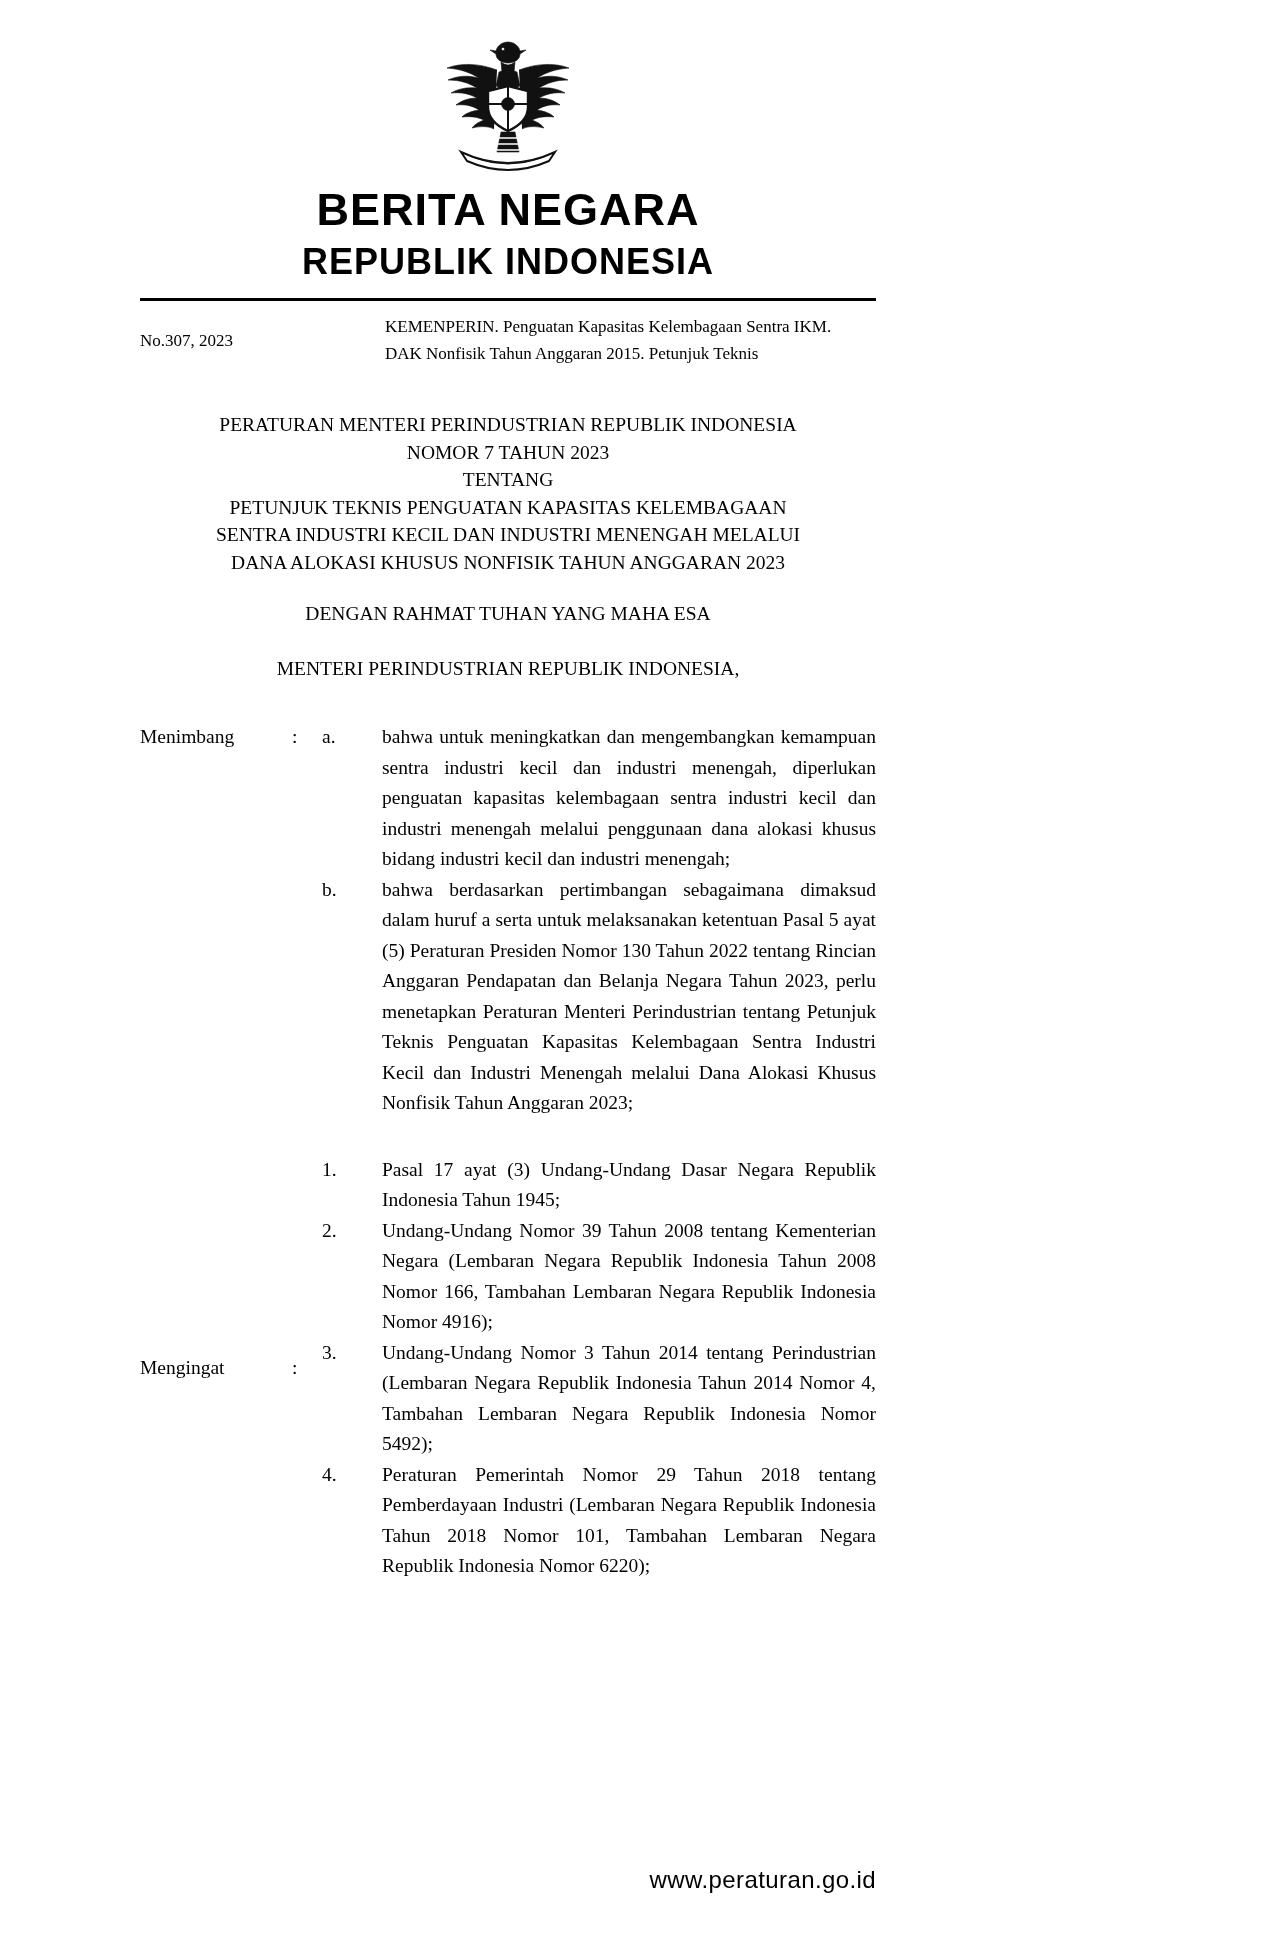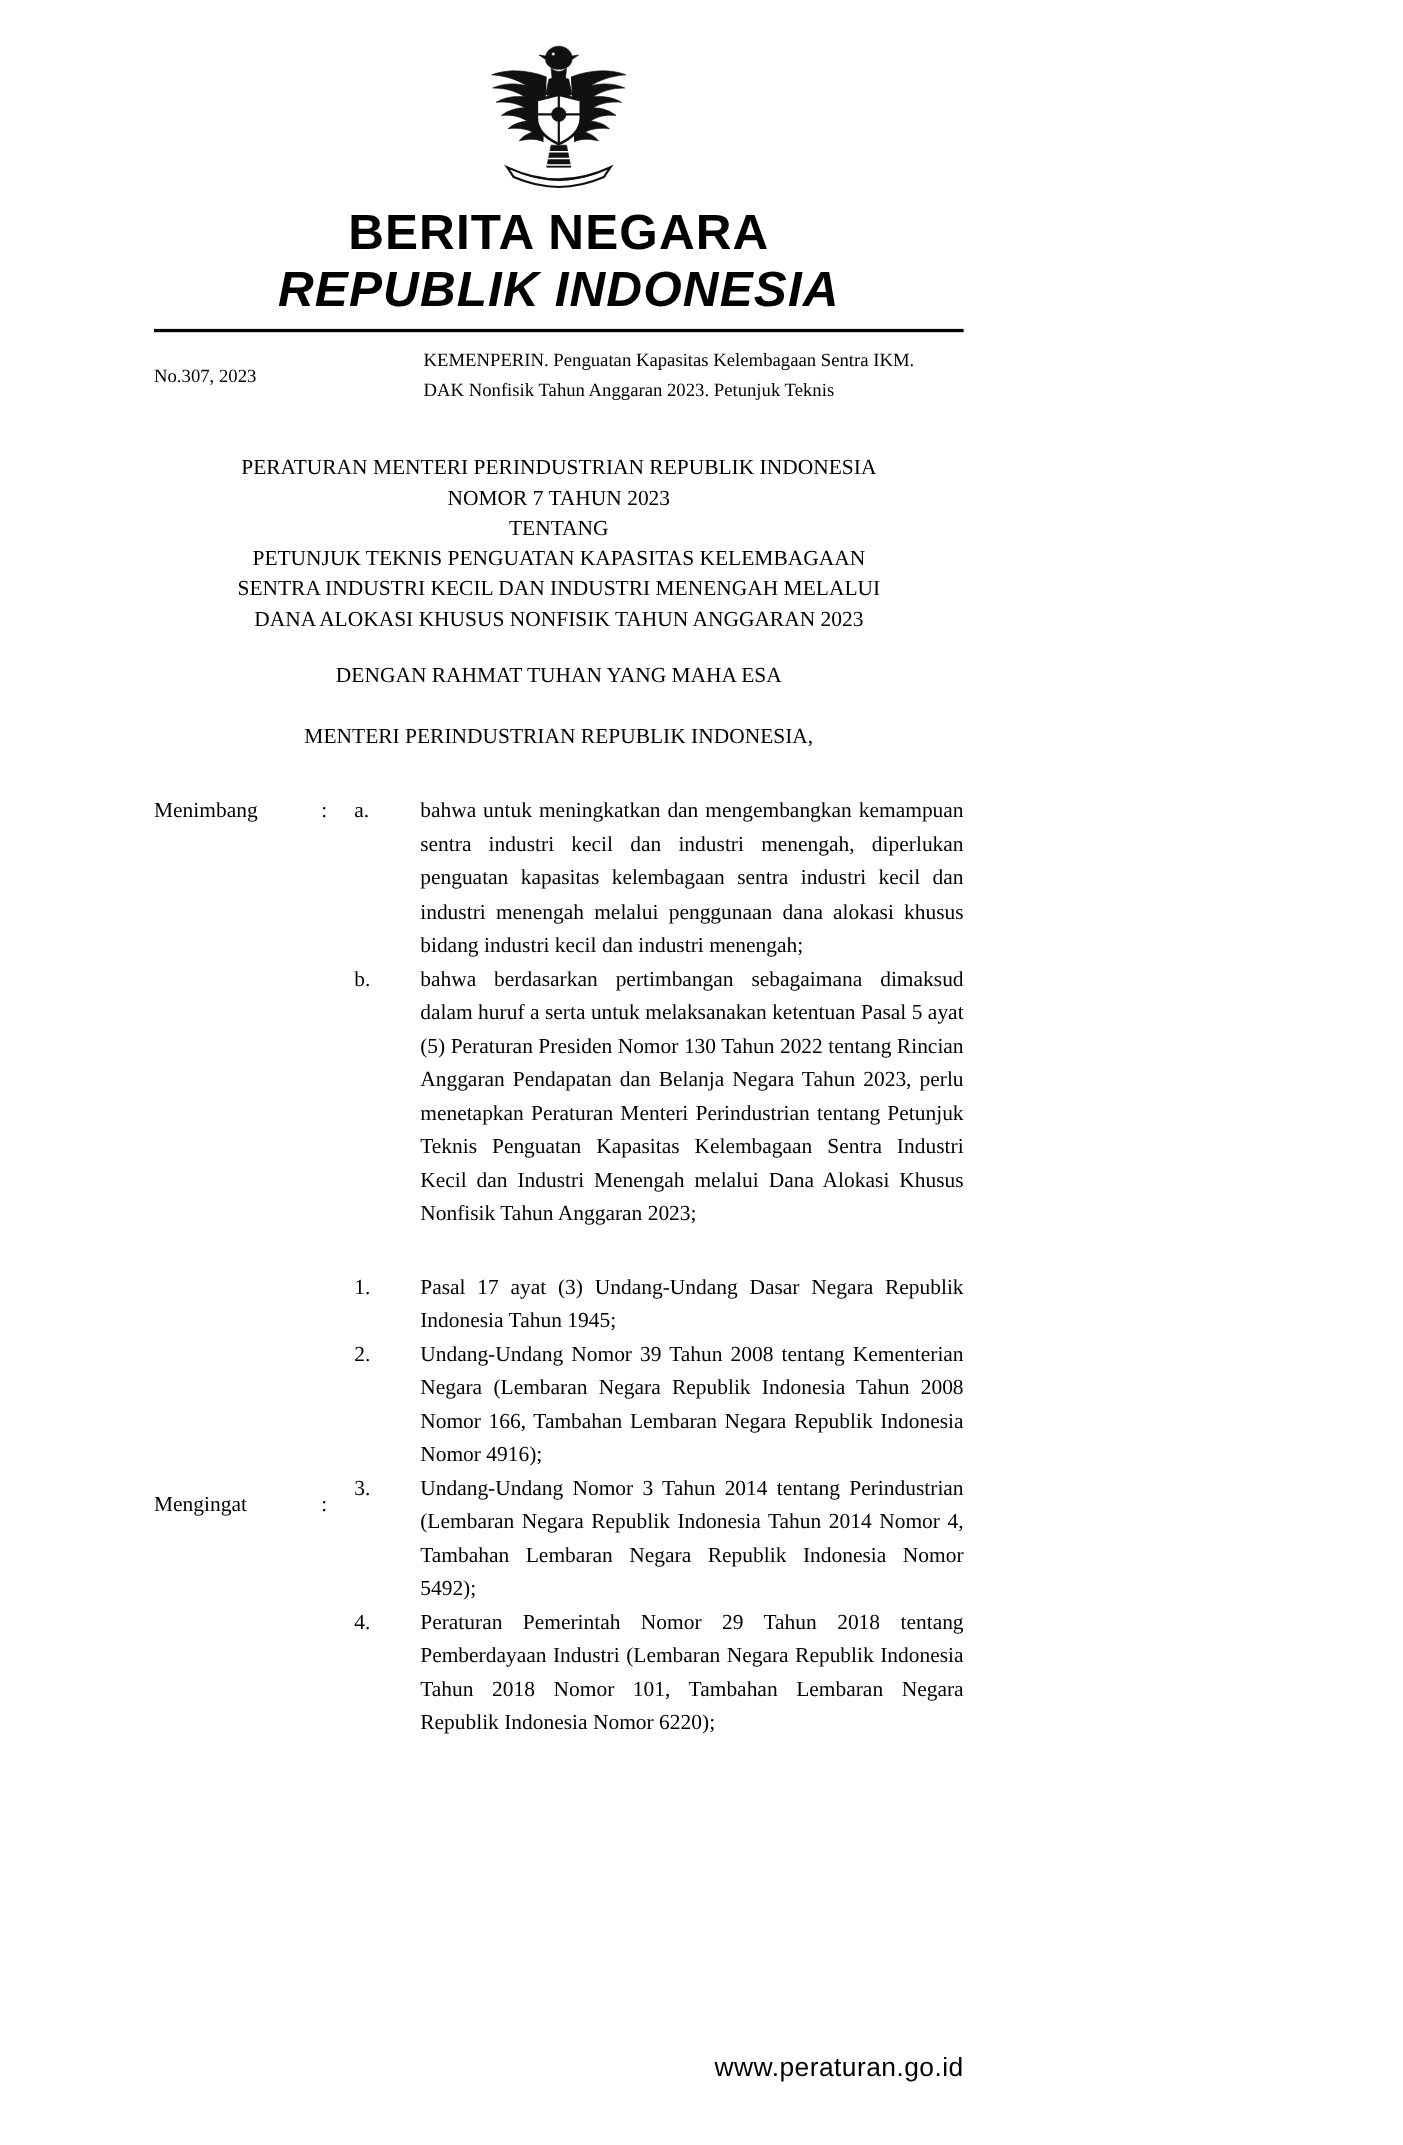--- a/index.html
+++ b/index.html
@@ -36,23 +36,22 @@
     font-family: "Liberation Sans", sans-serif;
     font-weight: bold;
     letter-spacing: 1px;
   }
   .masthead .line1 {
     font-size: 45px;
     line-height: 52px;
     margin-top: 6px;
   }
   .masthead .line2 {
-    font-size: 45px;
+    font-size: 36px;
     line-height: 52px;
-    font-style: italic;
   }
   .rule {
     border-bottom: 3px solid #000;
     margin-top: 10px;
     margin-bottom: 0;
   }
 
   
   .meta-row {
     display: flex;
@@ -170,21 +169,21 @@
   </div>
 
   <div class="masthead">
     <div class="line1">BERITA NEGARA</div>
     <div class="line2">REPUBLIK INDONESIA</div>
   </div>
   <div class="rule"></div>
 
   <div class="meta-row">
     <div class="meta-no">No.307, 2023</div>
-    <div class="meta-desc">KEMENPERIN. Penguatan Kapasitas Kelembagaan Sentra IKM. DAK Nonfisik Tahun Anggaran 2023. Petunjuk Teknis</div>
+    <div class="meta-desc">KEMENPERIN. Penguatan Kapasitas Kelembagaan Sentra IKM. DAK Nonfisik Tahun Anggaran 2015. Petunjuk Teknis</div>
   </div>
 
   <div class="title-block">
     <div>PERATURAN MENTERI PERINDUSTRIAN REPUBLIK INDONESIA</div>
     <div>NOMOR 7 TAHUN 2023</div>
     <div>TENTANG</div>
     <div>PETUNJUK TEKNIS PENGUATAN KAPASITAS KELEMBAGAAN</div>
     <div>SENTRA INDUSTRI KECIL DAN INDUSTRI MENENGAH MELALUI</div>
     <div>DANA ALOKASI KHUSUS NONFISIK TAHUN ANGGARAN 2023</div>
   </div>

